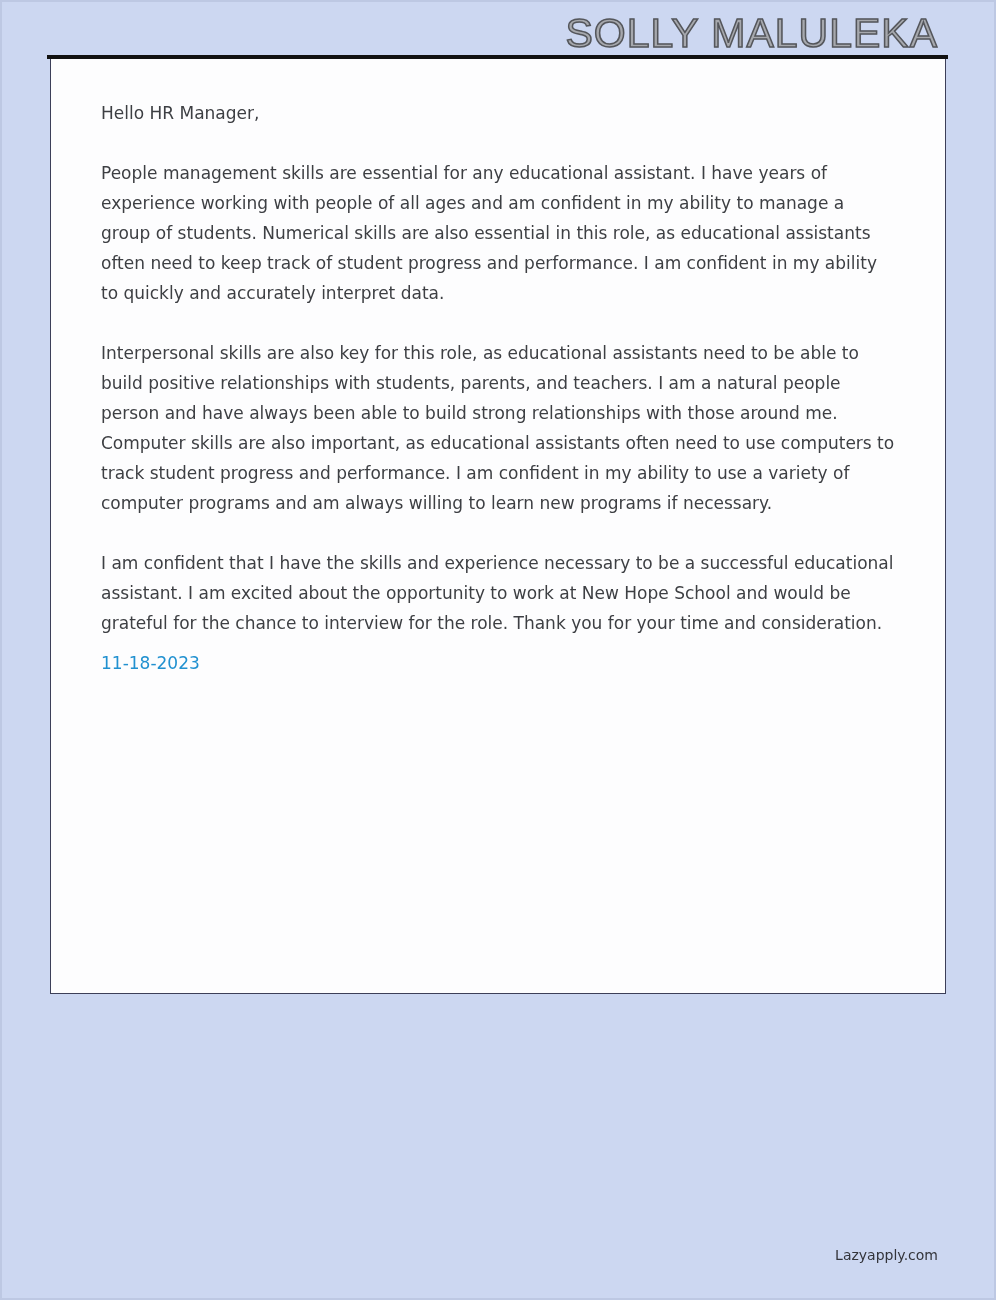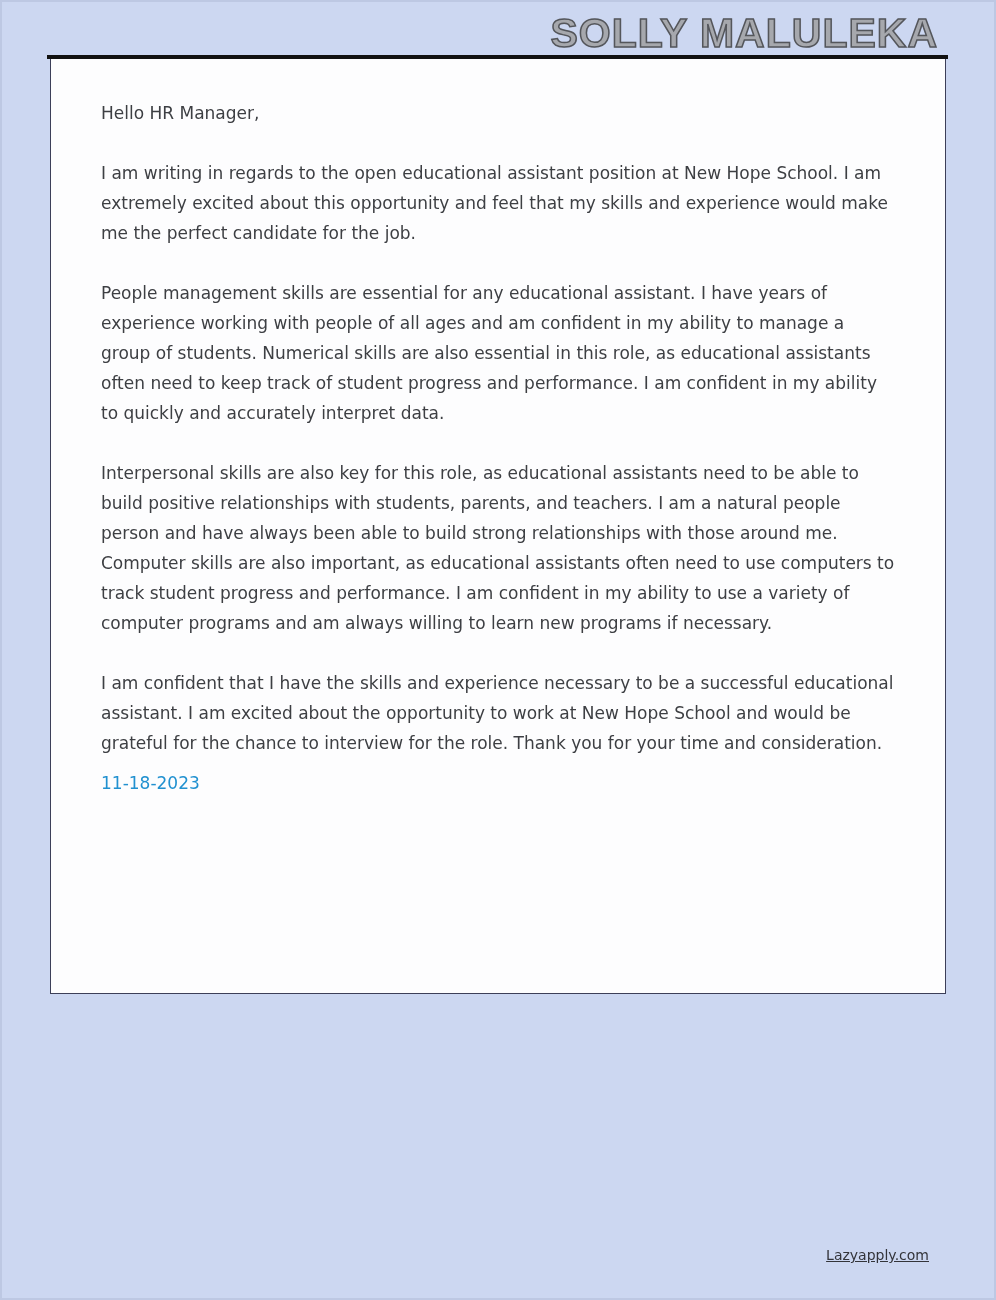--- a/index.html
+++ b/index.html
@@ -24,21 +24,21 @@
     font-family: "DejaVu Sans", "Liberation Sans", sans-serif;
     position: relative;
     box-shadow: inset 0 0 0 2px rgba(60,70,110,0.10);
   }
   .header-name {
     position: absolute;
     top: 10px;
     right: 58px;
     font-family: "Liberation Sans", sans-serif;
     font-size: 41px;
-    font-weight: 700;
+    font-weight: 400;
     letter-spacing: 1px;
     color: var(--header_gray);
     -webkit-text-stroke: 1.5px var(--header_outline);
     text-shadow: 0 0 1px var(--header_outline);
     white-space: nowrap;
   }
   .top-rule {
     position: absolute;
     left: 47px;
     top: 55px;
@@ -64,39 +64,37 @@
   }
   .para {
     margin: 0 0 30px 0;
   }
   .date {
     margin-top: -20px;
     color: var(--date_blue);
   }
   .footer-brand {
     position: absolute;
-    right: 67px;
+    right: 58px;
     top: 1246px;
     font-size: 14px;
     line-height: 18px;
     color: var(--footer_text);
-    text-decoration: underline;
   }
 </style>
 </head>
 <body>
 
 <div class="header-name">SOLLY MALULEKA</div>
 
 <div class="top-rule"></div>
 
 <div class="page">
   <div class="letter">
     <div class="para">Hello HR Manager,</div>
-    <div class="para">I am writing in regards to the open educational assistant position at New Hope School. I am extremely excited about this opportunity and feel that my skills and experience would make me the perfect candidate for the job.</div>
     <div class="para">People management skills are essential for any educational assistant. I have years of experience working with people of all ages and am confident in my ability to manage a group of students. Numerical skills are also essential in this role, as educational assistants often need to keep track of student progress and performance. I am confident in my ability to quickly and accurately interpret data.</div>
     <div class="para">Interpersonal skills are also key for this role, as educational assistants need to be able to build positive relationships with students, parents, and teachers. I am a natural people person and have always been able to build strong relationships with those around me. Computer skills are also important, as educational assistants often need to use computers to track student progress and performance. I am confident in my ability to use a variety of computer programs and am always willing to learn new programs if necessary.</div>
     <div class="para">I am confident that I have the skills and experience necessary to be a successful educational assistant. I am excited about the opportunity to work at New Hope School and would be grateful for the chance to interview for the role. Thank you for your time and consideration.</div>
     <div class="date">11-18-2023</div>
   </div>
 </div>
 
 <div class="footer-brand">Lazyapply.com</div>
 
 </body></html>

